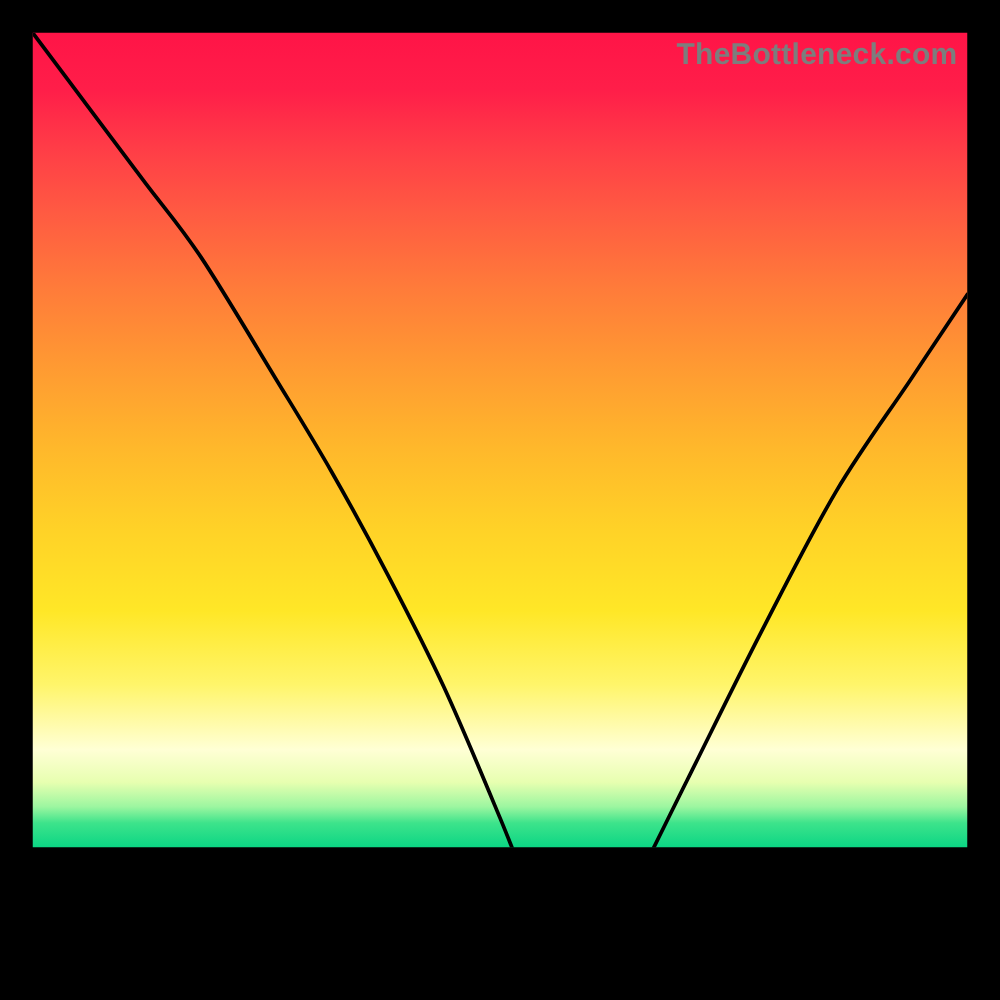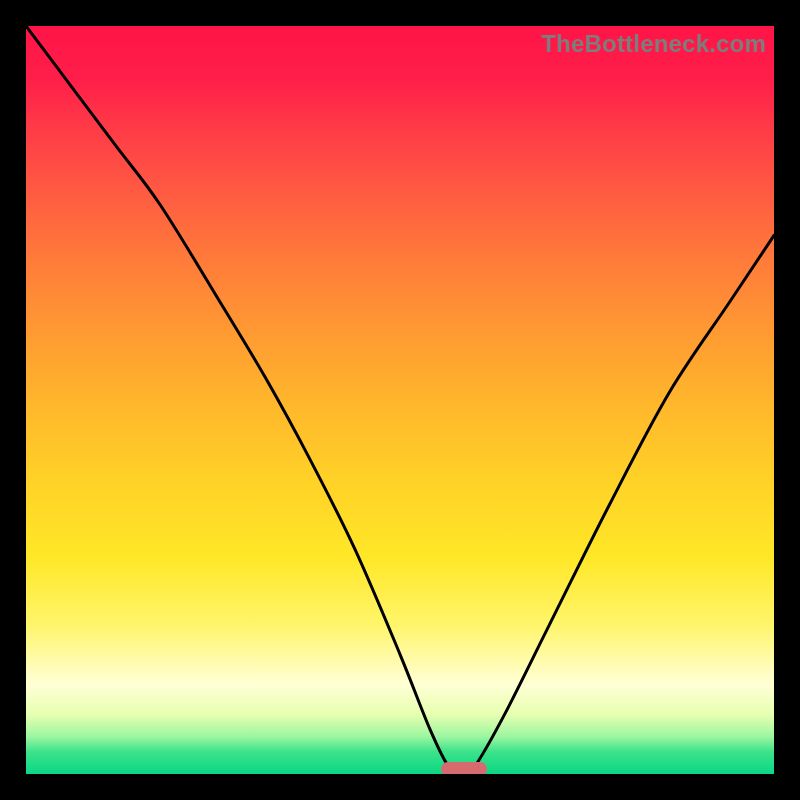--- a/index.html
+++ b/index.html
@@ -1,17 +1,17 @@
 <!DOCTYPE html>
 <html><head>
 <meta charset="utf-8">
 <style>
   html,body{margin:0;padding:0;width:800px;height:800px;overflow:hidden;font-family:Arial,Helvetica,sans-serif}
   .frame{position:absolute;inset:0;background:#000}
-  .plot{position:absolute;left:26px;top:26px;width:748px;height:748px;overflow:hidden}
+  .plot{position:absolute;left:26px;top:26px;width:748px;height:652px;overflow:hidden}
   .grad{position:absolute;inset:0;background:linear-gradient(to bottom,
     #ff1447 0%,
     #ff1e49 7%,
     #ff3c47 14%,
     #ff5a42 22%,
     #ff7a3a 31%,
     #ff9a32 41%,
     #ffb82b 51%,
     #ffd227 61%,
     #ffe727 71%,

